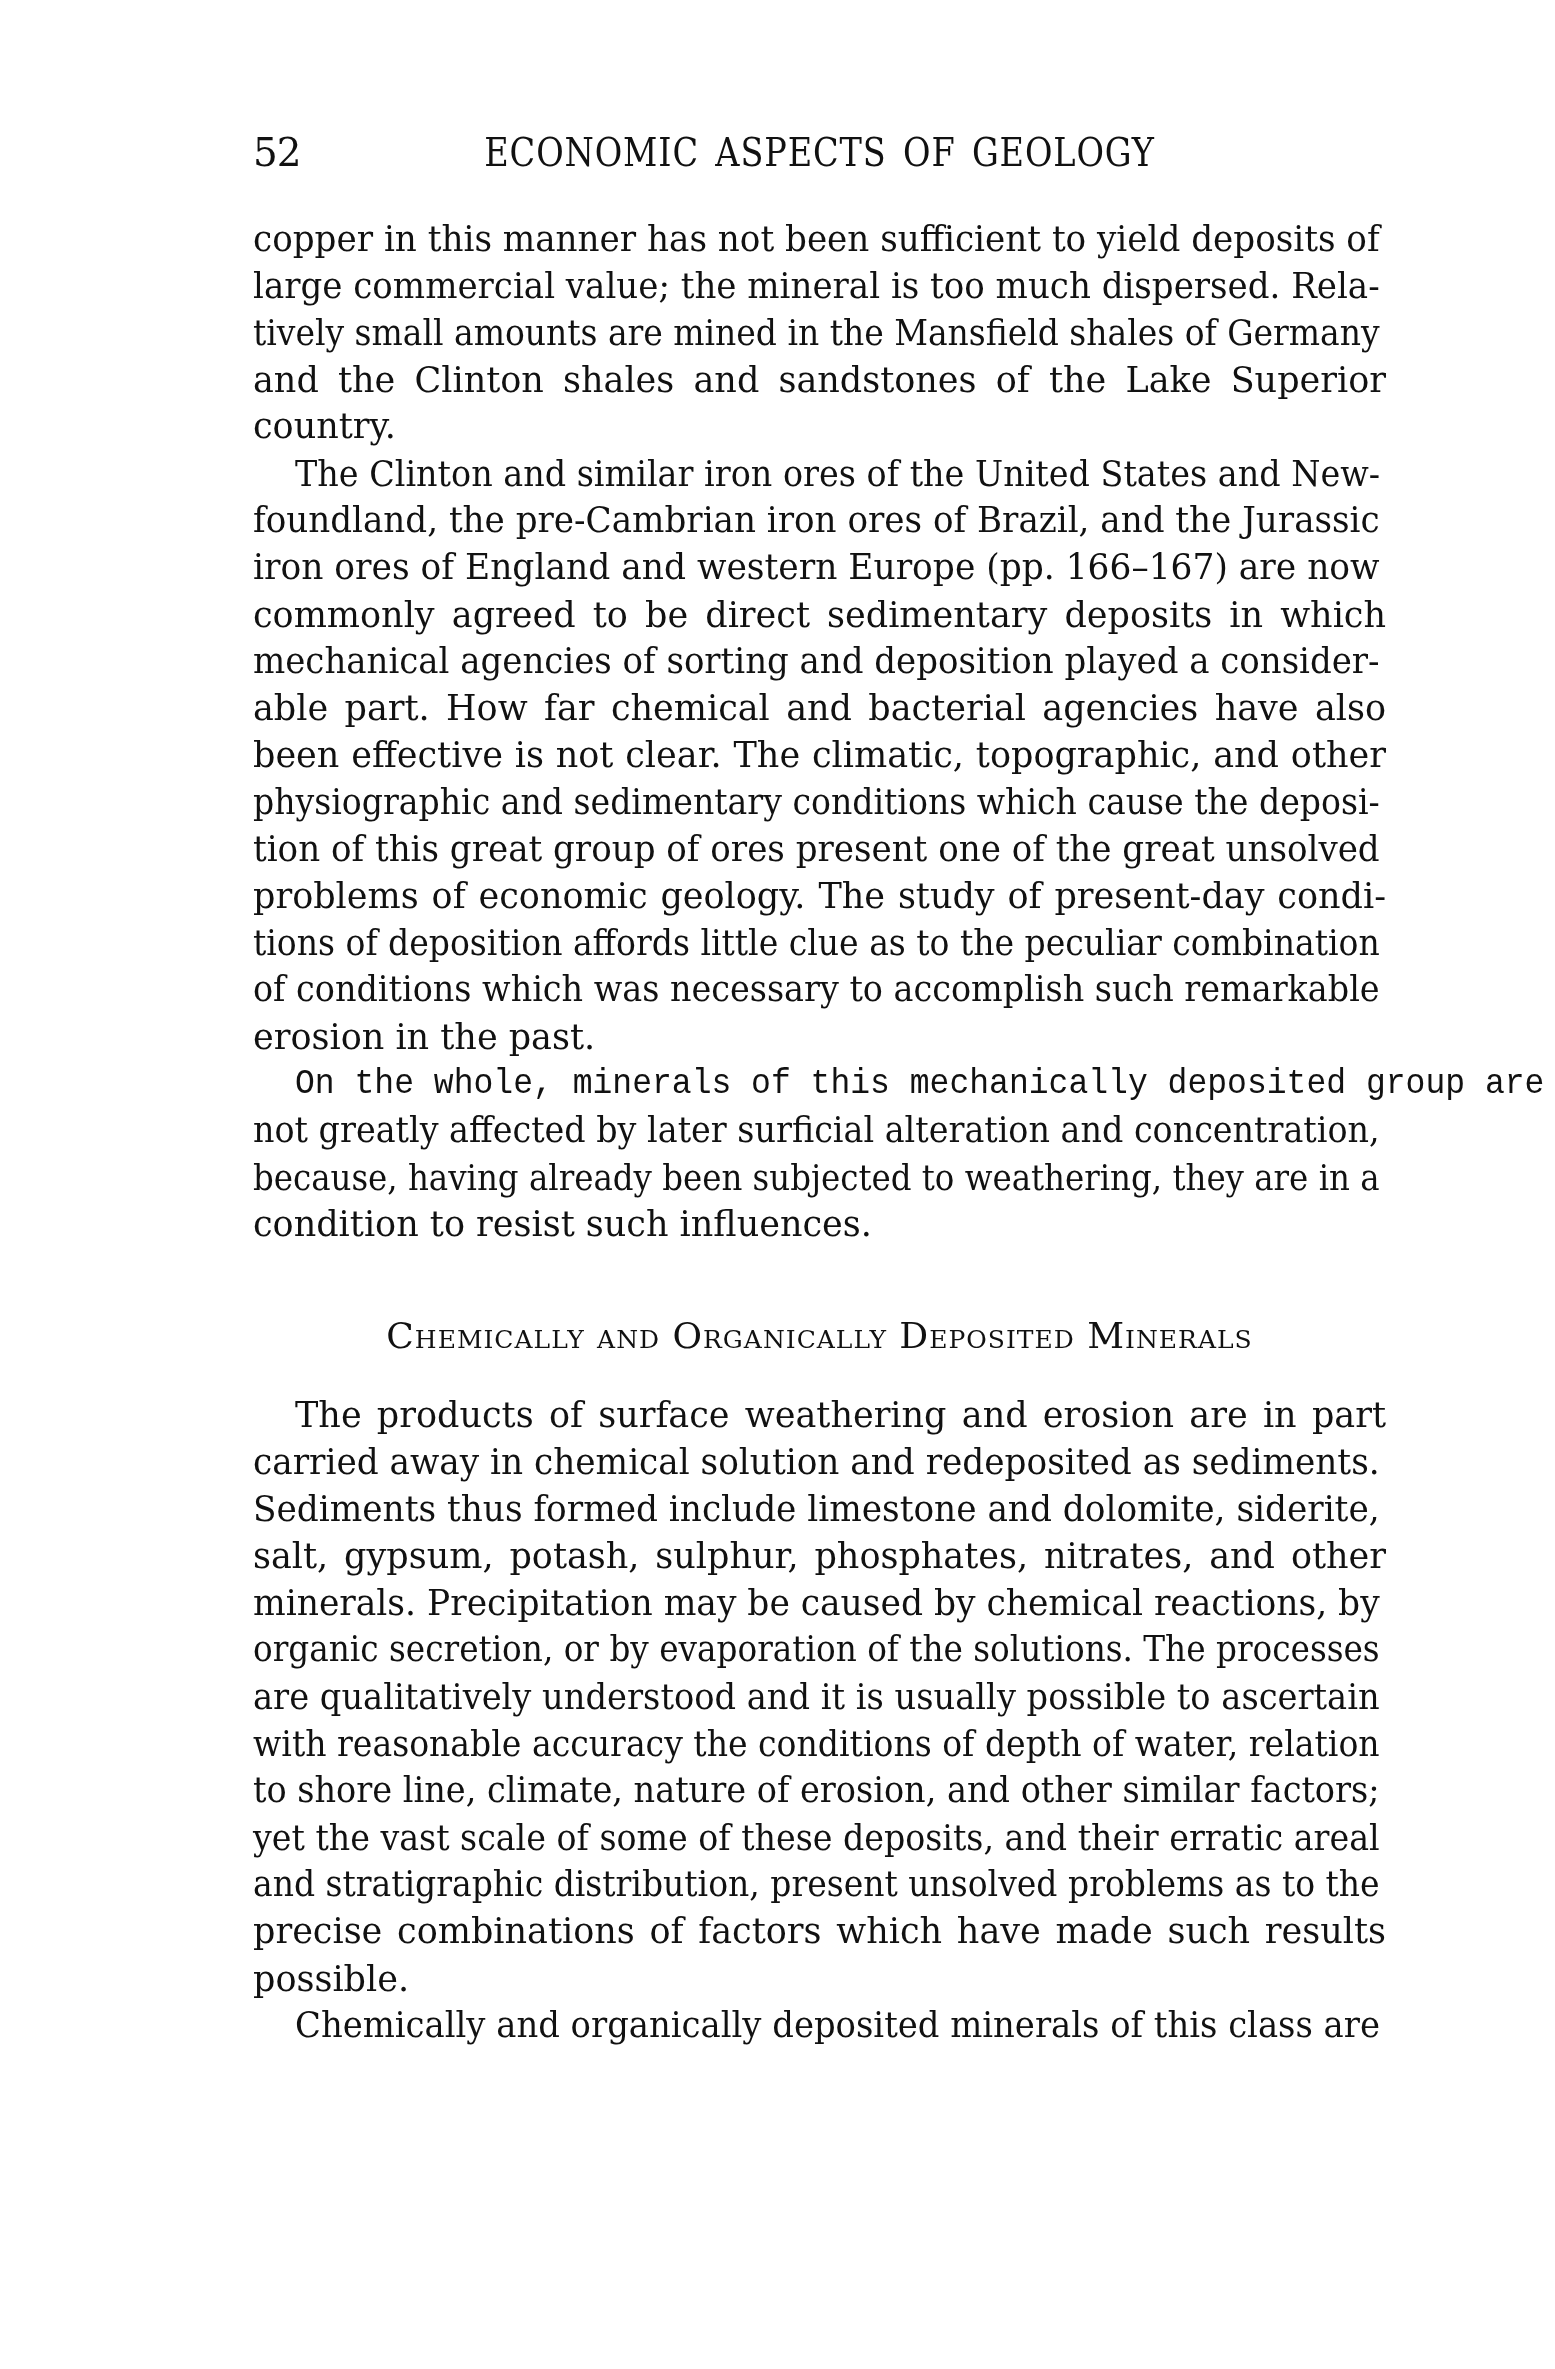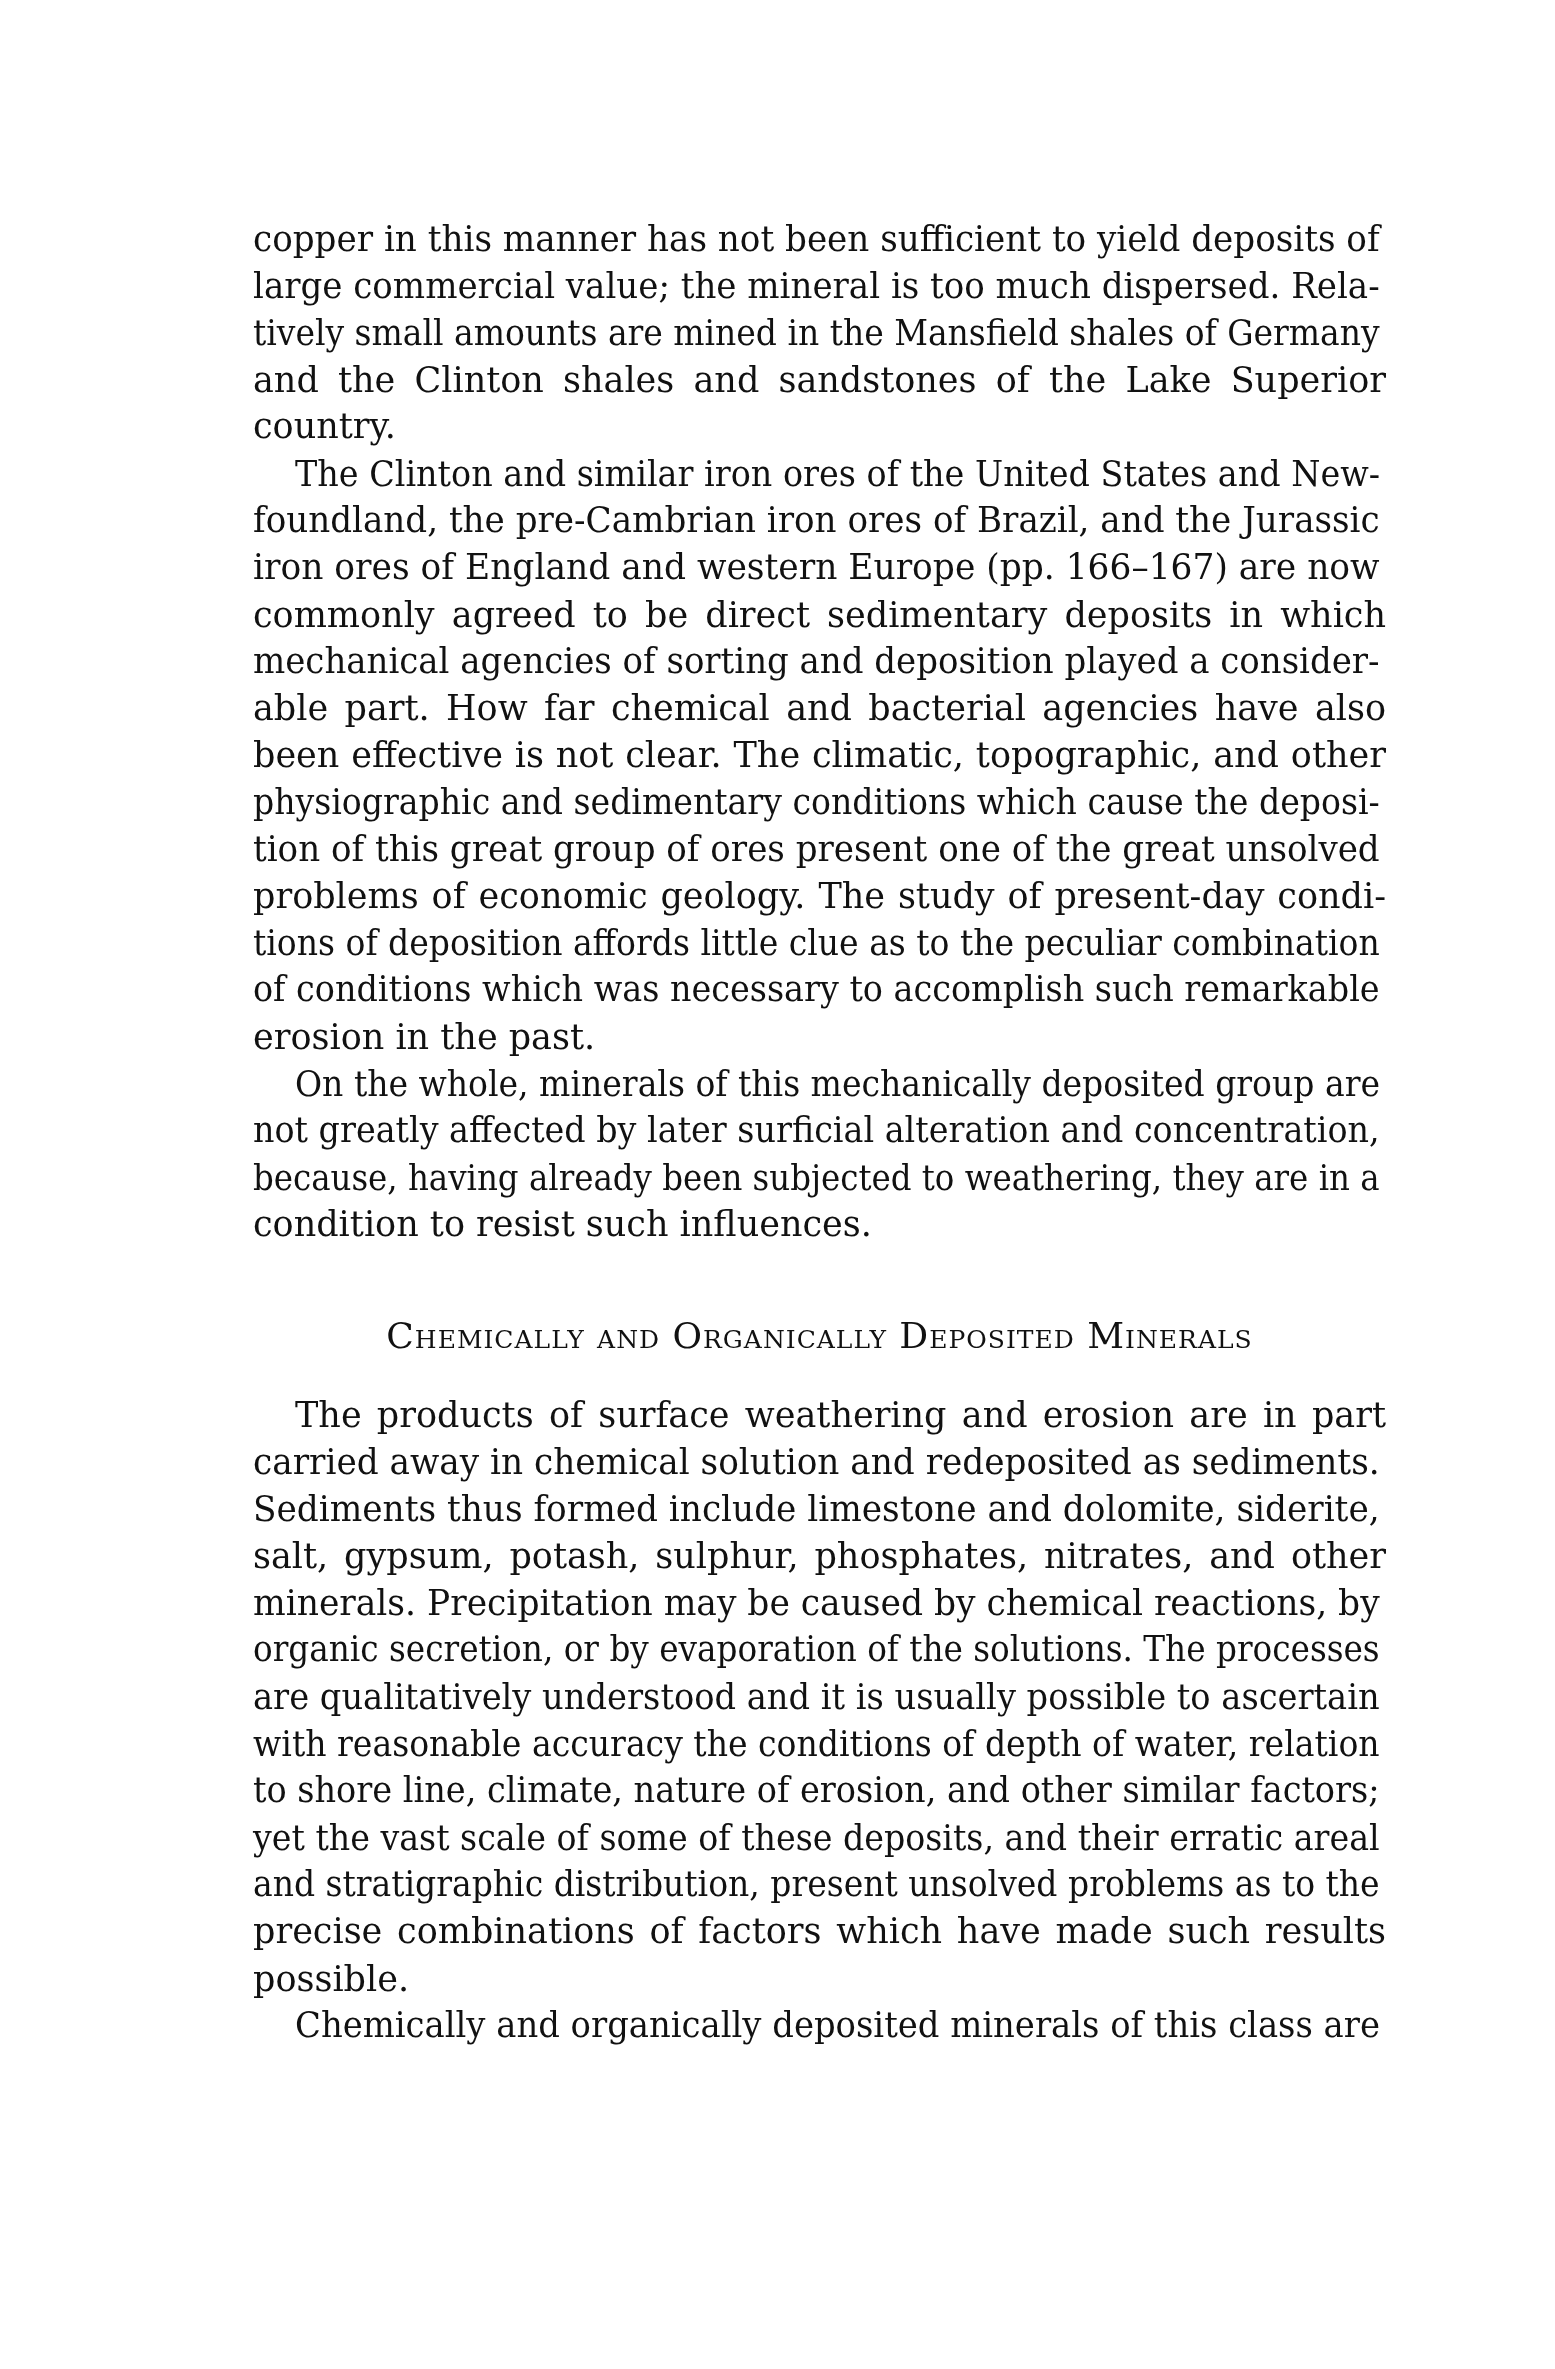--- a/index.html
+++ b/index.html
@@ -83,20 +83,24 @@
     line-height: 53px;
     font-variant: small-caps;
     letter-spacing: 1px;
   }
 </style>
 </head>
 <body>
 
 <div class="page">
 
+  <div class="running-header">
+    <span class="page-number">52</span>
+    <div class="header-title">ECONOMIC ASPECTS OF GEOLOGY</div>
+  </div>
 
   <div>
     <div class="line just" style="top: 215px; white-space: nowrap; text-align: right; text-align-last: auto;"><span class="fit" style="transform: scaleX(0.9765);">copper in this manner has not been sufficient to yield deposits of</span></div>
     <div class="line just" style="top: 262px; white-space: nowrap; text-align: left; text-align-last: auto;"><span class="fit" style="transform: scaleX(0.9731);">large commercial value; the mineral is too much dispersed.  Rela-</span></div>
     <div class="line just" style="top: 309px; white-space: nowrap; text-align: left; text-align-last: auto;"><span class="fit" style="transform: scaleX(0.942);">tively small amounts are mined in the Mansfield shales of Germany</span></div>
     <div class="line just" style="top:356px">and the Clinton shales and sandstones of the Lake Superior</div>
     <div class="line" style="top:402px">country.</div>
   </div>
 
   <div>
@@ -109,21 +113,21 @@
     <div class="line just" style="top:731px">been effective is not clear.  The climatic, topographic, and other</div>
     <div class="line just" style="top: 778px; white-space: nowrap; text-align: center; text-align-last: auto;"><span class="fit" style="transform: scaleX(0.9463);">physiographic and sedimentary conditions which cause the deposi-</span></div>
     <div class="line just" style="top: 825px; white-space: nowrap; text-align: left; text-align-last: auto;"><span class="fit" style="transform: scaleX(0.9743);">tion of this great group of ores present one of the great unsolved</span></div>
     <div class="line just" style="top:872px">problems of economic geology.  The study of present-day condi-</div>
     <div class="line just" style="top: 919px; white-space: nowrap; text-align: left; text-align-last: auto;"><span class="fit" style="transform: scaleX(0.9441);">tions of deposition affords little clue as to the peculiar combination</span></div>
     <div class="line just" style="top: 965px; white-space: nowrap; text-align: left; text-align-last: auto;"><span class="fit" style="transform: scaleX(0.9546);">of conditions which was necessary to accomplish such remarkable</span></div>
     <div class="line" style="top:1013px">erosion in the past.</div>
   </div>
 
   <div>
-    <div class="line just indent" style="top: 1060px; white-space: nowrap; text-align: center; text-align-last: auto;"><span class="fit" style="transform: scaleX(0.9442);">On the whole, minerals of this mechanically deposited group are</span></div>
+    <div class="line just indent" style="top: 1060px; white-space: nowrap; text-align: center; text-align-last: auto; font-family: Liberation Mono, monospace;"><span class="fit" style="transform: scaleX(0.9442);">On the whole, minerals of this mechanically deposited group are</span></div>
     <div class="line just" style="top: 1106px; white-space: nowrap; text-align: left; text-align-last: auto;"><span class="fit" style="transform: scaleX(0.9534);">not greatly affected by later surficial alteration and concentration,</span></div>
     <div class="line just" style="top: 1154px; white-space: nowrap; text-align: left; text-align-last: auto;"><span class="fit" style="transform: scaleX(0.9275);">because, having already been subjected to weathering, they are in a</span></div>
     <div class="line" style="top:1200px">condition to resist such influences.</div>
   </div>
 
   <div class="section-heading">Chemically and Organically Deposited Minerals</div>
 
   <div>
     <div class="line just indent" style="top:1391px">The products of surface weathering and erosion are in part</div>
     <div class="line just" style="top: 1438px; white-space: nowrap; text-align: left; text-align-last: auto;"><span class="fit" style="transform: scaleX(0.9798);">carried away in chemical solution and redeposited as sediments.</span></div>

